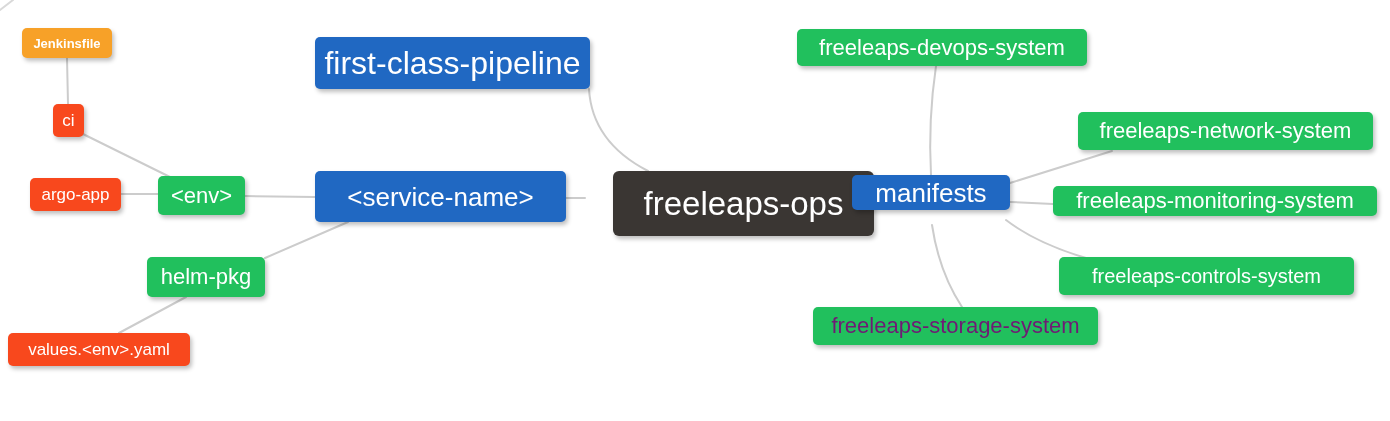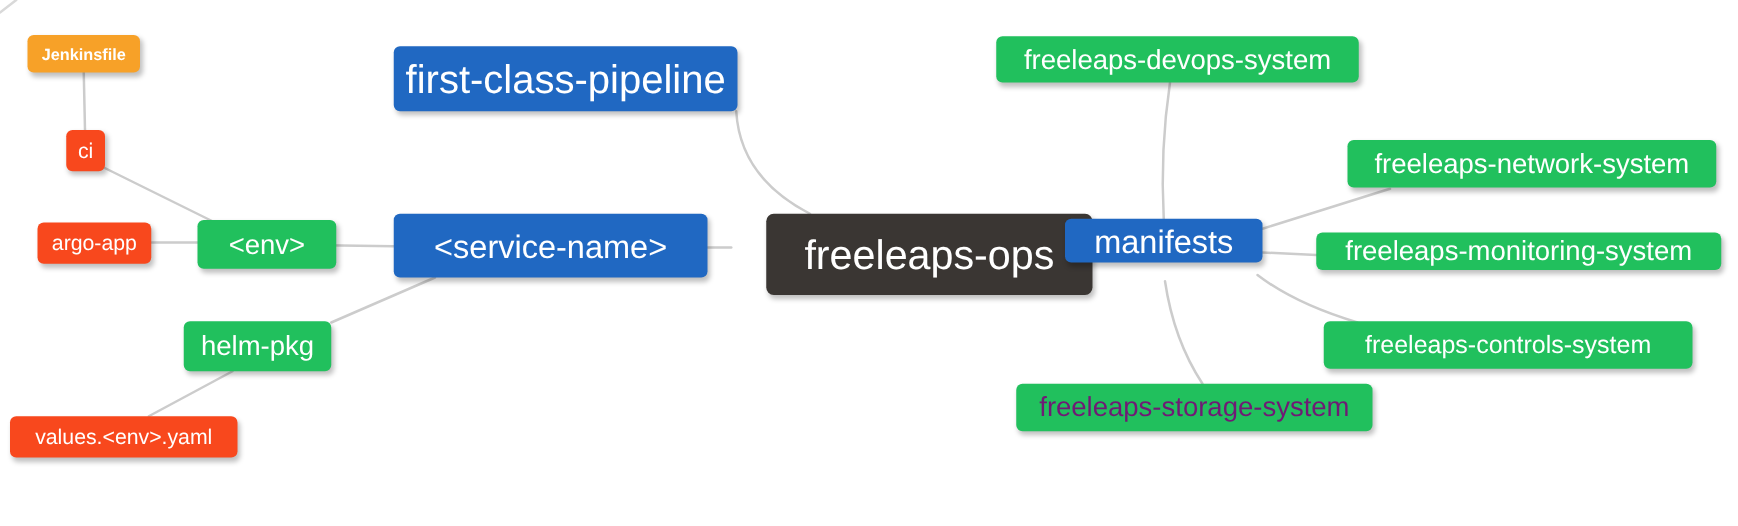--- a/index.html
+++ b/index.html
@@ -58,21 +58,21 @@
       <path d="M1010,202 L1053,204" fill="none" stroke="#cccccc" stroke-width="2" stroke-linecap="round"></path>
       <path d="M1006,220 Q1036,243 1086,258" fill="none" stroke="#cccccc" stroke-width="2" stroke-linecap="round"></path>
       <path d="M932,225 Q939,272 962,307" fill="none" stroke="#cccccc" stroke-width="2" stroke-linecap="round"></path>
       <path d="M0,10 L13,0" fill="none" stroke="#d9d9d9" stroke-width="2" stroke-linecap="round"></path>
     </svg>
   <div id="nodes">
       <div class="node root" style="left: 585px; top: 171px; width: 261px; height: 65px; font-size: 33px; background: rgb(58, 54, 51); color: rgb(255, 255, 255);">freeleaps-ops</div>
       <div class="node branch" style="left: 315px; top: 37px; width: 275px; height: 52px; font-size: 32px; background: rgb(32, 104, 194); color: rgb(255, 255, 255);">first-class-pipeline</div>
       <div class="node branch" style="left: 315px; top: 171px; width: 251px; height: 51px; font-size: 26px; background: rgb(32, 104, 194); color: rgb(255, 255, 255);">&lt;service-name&gt;</div>
       <div class="node branch" style="left: 852px; top: 175px; width: 158px; height: 35px; font-size: 26px; background: rgb(32, 104, 194); color: rgb(255, 255, 255);">manifests</div>
-      <div class="node leaf2" style="left: 158px; top: 176px; width: 111px; height: 39px; font-size: 22px; background: rgb(33, 192, 93); color: rgb(255, 255, 255);">&lt;env&gt;</div>
+      <div class="node leaf2" style="left: 158px; top: 176px; width: 87px; height: 39px; font-size: 22px; background: rgb(33, 192, 93); color: rgb(255, 255, 255);">&lt;env&gt;</div>
       <div class="node leaf2" style="left: 147px; top: 257px; width: 118px; height: 40px; font-size: 22px; background: rgb(33, 192, 93); color: rgb(255, 255, 255);">helm-pkg</div>
       <div class="node leaf2" style="left: 797px; top: 29px; width: 290px; height: 37px; font-size: 22px; background: rgb(33, 192, 93); color: rgb(255, 255, 255);">freeleaps-devops-system</div>
       <div class="node leaf2" style="left: 1055px; top: 112px; width: 295px; height: 38px; font-size: 22px; background: rgb(33, 192, 93); color: rgb(255, 255, 255); margin-left: 23px;">freeleaps-network-system</div>
       <div class="node leaf2" style="left: 1053px; top: 186px; width: 324px; height: 30px; font-size: 22px; background: rgb(33, 192, 93); color: rgb(255, 255, 255);">freeleaps-monitoring-system</div>
       <div class="node leaf2" style="left: 1059px; top: 257px; width: 295px; height: 38px; font-size: 20px; background: rgb(33, 192, 93); color: rgb(255, 255, 255);">freeleaps-controls-system</div>
       <div class="node leaf2" style="left: 813px; top: 307px; width: 285px; height: 38px; font-size: 22px; background: rgb(33, 192, 93); color: #701a75;">freeleaps-storage-system</div>
       <div class="node leaf3" style="left: 53px; top: 104px; width: 31px; height: 33px; font-size: 17px; background: rgb(248, 72, 29); color: rgb(255, 255, 255);">ci</div>
       <div class="node leaf3" style="left: 30px; top: 178px; width: 91px; height: 33px; font-size: 17px; background: rgb(248, 72, 29); color: rgb(255, 255, 255);">argo-app</div>
       <div class="node leaf3" style="left: 8px; top: 333px; width: 182px; height: 33px; font-size: 17px; background: rgb(248, 72, 29); color: rgb(255, 255, 255);">values.&lt;env&gt;.yaml</div>
       <div class="node leaf4" style="left: 22px; top: 28px; width: 90px; height: 30px; font-size: 13px; background: rgb(247, 161, 40); color: rgb(255, 255, 255); font-weight: bold;">Jenkinsfile</div>

